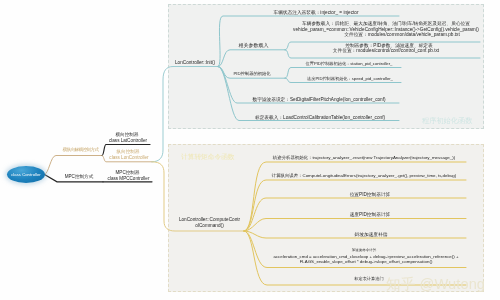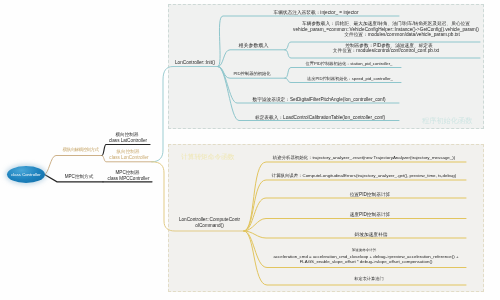--- a/index.html
+++ b/index.html
@@ -122,13 +122,14 @@
   <div class="t ctr blk md" style="left:264px;top:174px;width:200px;">计算纵向误差：ComputeLongitudinalErrors(trajectory_analyzer_.get(), preview_time, ts,debug)</div>
   <div class="t ctr blk sm" style="left:270px;top:191.8px;width:200px;">位置PID控制器计算</div>
   <div class="t ctr blk sm" style="left:270px;top:212.3px;width:200px;">速度PID控制器计算</div>
   <div class="t ctr blk sm" style="left:271px;top:231.8px;width:200px;">斜坡加速度补偿</div>
   <div class="t ctr blk tiny" style="left:264px;top:248.9px;width:200px;">加速度命令计算</div>
   <div class="t ctr blk md" style="left:266px;top:254.6px;width:200px;">acceleration_cmd = acceleration_cmd_closeloop + debug-&gt;preview_acceleration_reference() +</div>
   <div class="t ctr blk md" style="left:266px;top:259.9px;width:200px;">FLAGS_enable_slope_offset * debug-&gt;slope_offset_compensation()</div>
   <div class="t ctr blk xs" style="left:269px;top:277.4px;width:200px;">标定表计算油门</div>
 
   <div class="wm" id="wm-compute">计算转矩命令函数</div>
+  <div class="wm" id="wm-zhihu">知乎 @Wutong</div>
 </div>
 
 </body></html>

